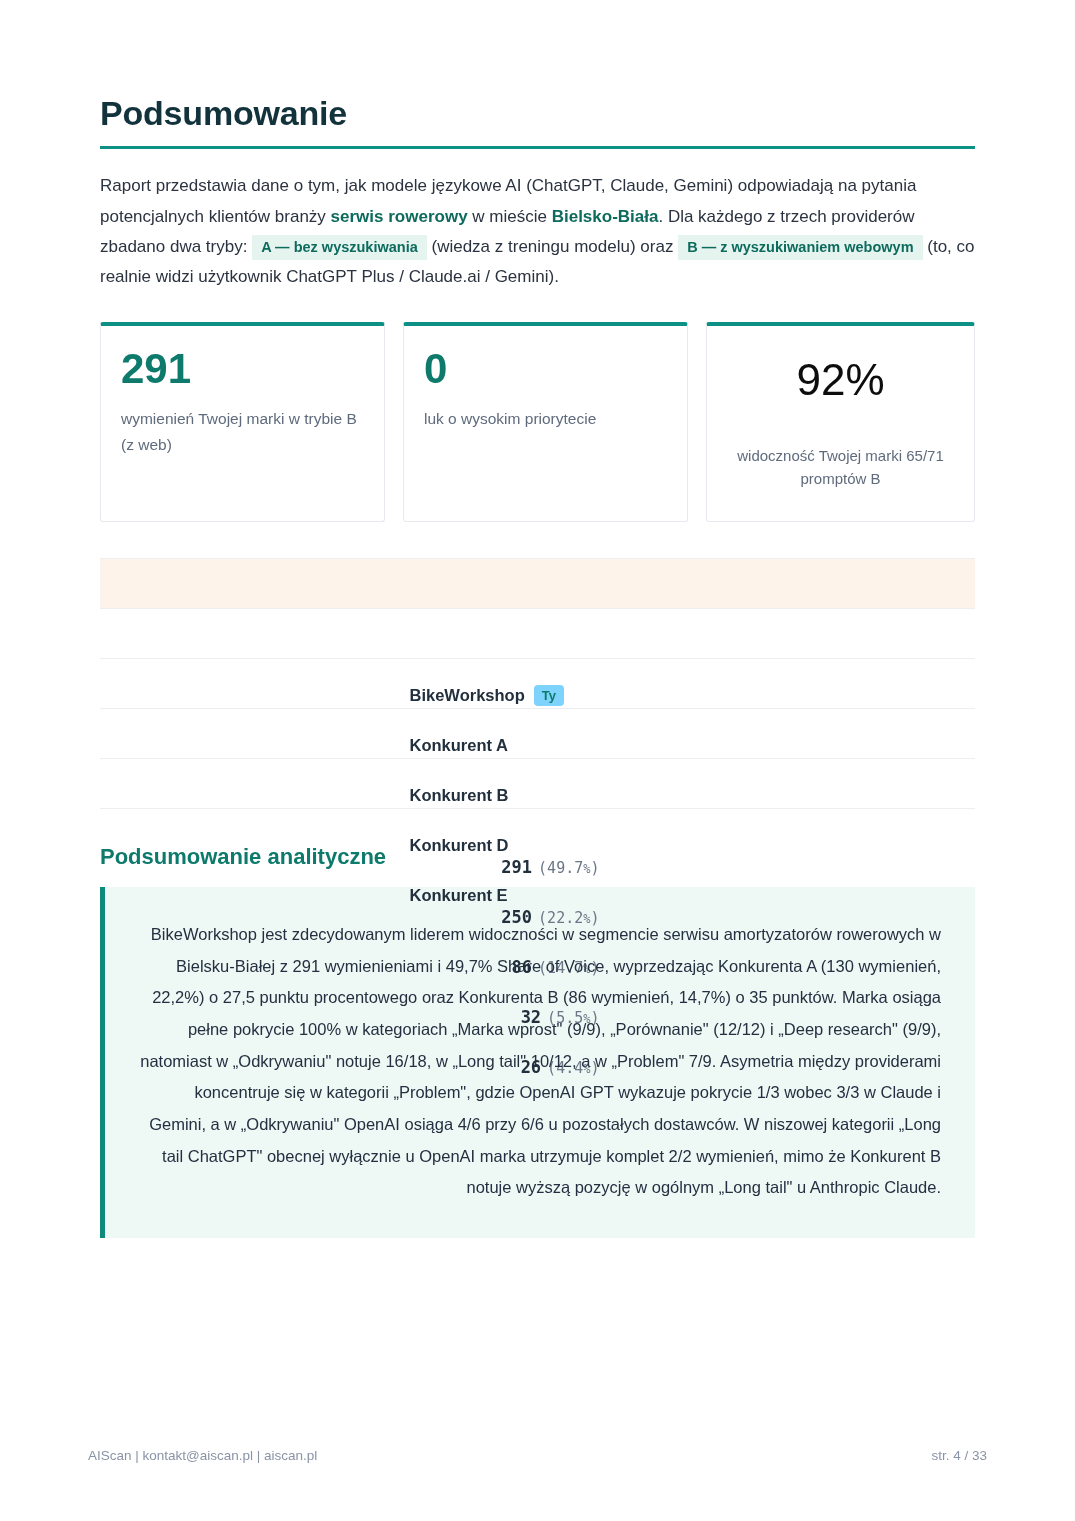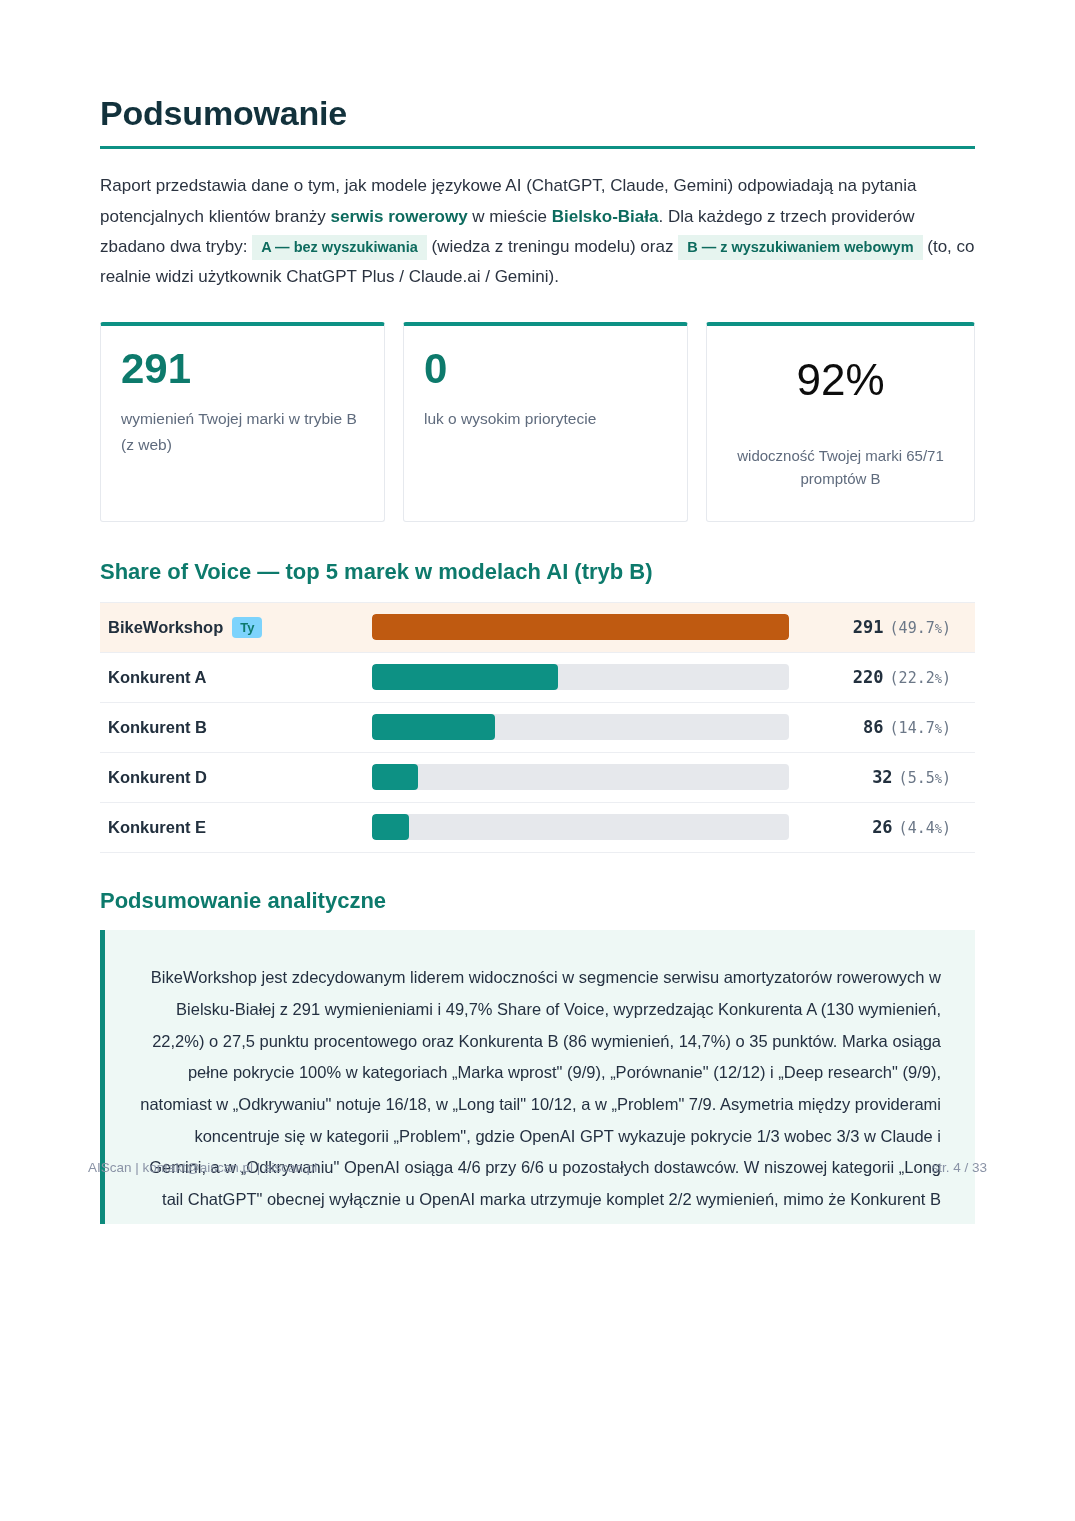--- a/index.html
+++ b/index.html
@@ -8,21 +8,21 @@
     padding: 0;
     background: #ffffff;
   }
   body {
     font-family: "Liberation Sans", sans-serif;
     color: #2b3340;
   }
   .page {
     position: relative;
     width: 1075px;
-    height: 1224px;
+    height: 1521px;
     margin: 0 auto;
     background: #ffffff;
     box-sizing: border-box;
     overflow: hidden;
   }
   .content {
     position: absolute;
     left: 100px;
     top: 95px;
     width: 875px;
@@ -132,20 +132,21 @@
     width: 100%;
     margin-bottom: 34px;
     border-top: 1px solid #eceef2;
   }
   .sov-row {
     display: flex;
     align-items: center;
     height: 50px;
     border-bottom: 1px solid #eceef2;
     box-sizing: border-box;
+    flex-direction: column;
   }
   .sov-row.highlight {
     background: #fdf3ea;
   }
   .sov-name {
     width: 272px;
     flex: 0 0 272px;
     padding-left: 8px;
     box-sizing: border-box;
     font-size: 16.5px;
@@ -226,21 +227,21 @@
     color: #243041;
     margin: 0;
     text-align: right;
   }
 
   
   .footer {
     position: absolute;
     left: 88px;
     right: 88px;
-    bottom: 49px;
+    bottom: 58px;
     display: flex;
     justify-content: space-between;
     align-items: center;
     font-size: 13.5px;
     color: #8a93a6;
   }
 </style>
 </head>
 <body>
 
@@ -263,21 +264,20 @@
       <div class="kpi-card">
         <div class="kpi-value">0</div>
         <div class="kpi-label">luk o wysokim priorytecie</div>
       </div>
       <div class="kpi-card centered">
         <div class="kpi-value">92%</div>
         <div class="kpi-label">widoczność Twojej marki 65/71 promptów B</div>
       </div>
     </div>
 
-    <h2 class="section-heading">Share of Voice — top 5 marek w modelach AI (tryb B)</h2>
 
     <div class="sov">
 
       <div class="sov-row highlight">
         <div class="sov-name">
           <span>BikeWorkshop</span>
           <span class="you-badge">Ty</span>
         </div>
         <div class="sov-bar-cell">
           <div class="sov-track bare">
@@ -292,21 +292,21 @@
       <div class="sov-row">
         <div class="sov-name">
           <span>Konkurent A</span>
         </div>
         <div class="sov-bar-cell">
           <div class="sov-track">
             <div class="sov-fill" style="width:44.7%"></div>
           </div>
         </div>
         <div class="sov-values">
-          <span class="sov-count">220</span><span class="sov-pct">(<span>22.2</span><span class="unit">%</span>)</span>
+          <span class="sov-count">250</span><span class="sov-pct">(<span>22.2</span><span class="unit">%</span>)</span>
         </div>
       </div>
 
       <div class="sov-row">
         <div class="sov-name">
           <span>Konkurent B</span>
         </div>
         <div class="sov-bar-cell">
           <div class="sov-track">
             <div class="sov-fill" style="width:29.6%"></div>

